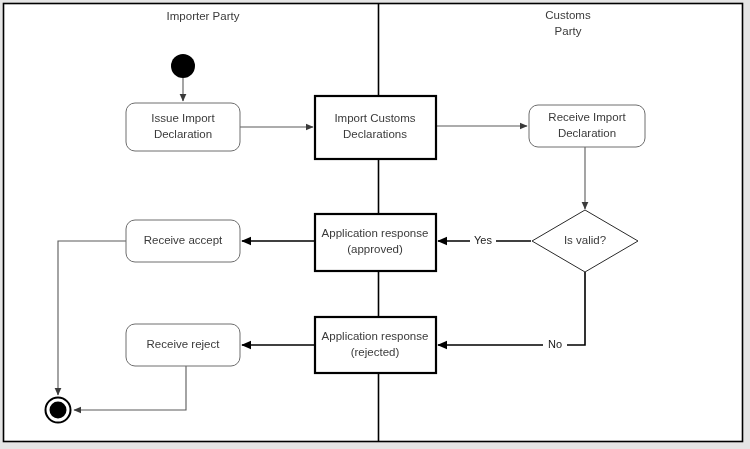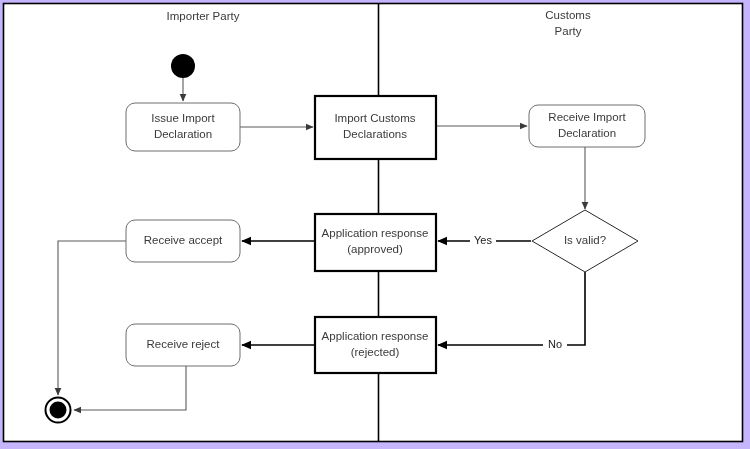--- a/index.html
+++ b/index.html
@@ -8,21 +8,21 @@
     padding: 0;
     background: #ffffff;
   }
   body {
     font-family: "Liberation Sans", sans-serif;
   }
   #diagram-root {
     position: relative;
     width: 750px;
     height: 449px;
-    background: #c4b5fd;
+    background: #e5e5e5;
     overflow: hidden;
   }
   #diagram-svg {
     position: absolute;
     left: 0;
     top: 0;
     width: 750px;
     height: 449px;
     display: block;
   }

